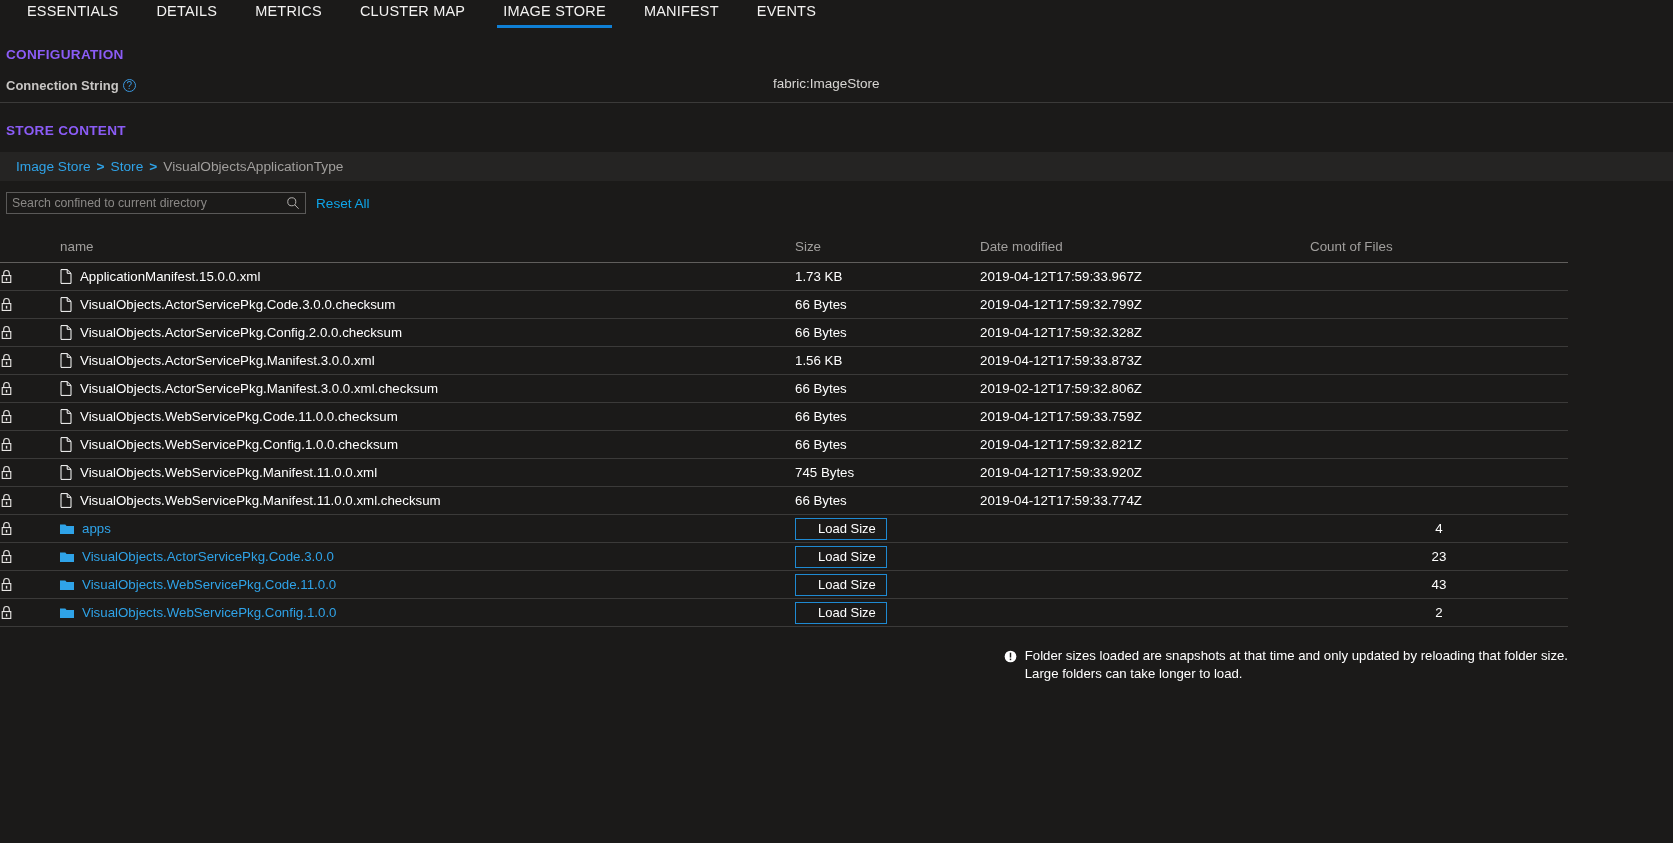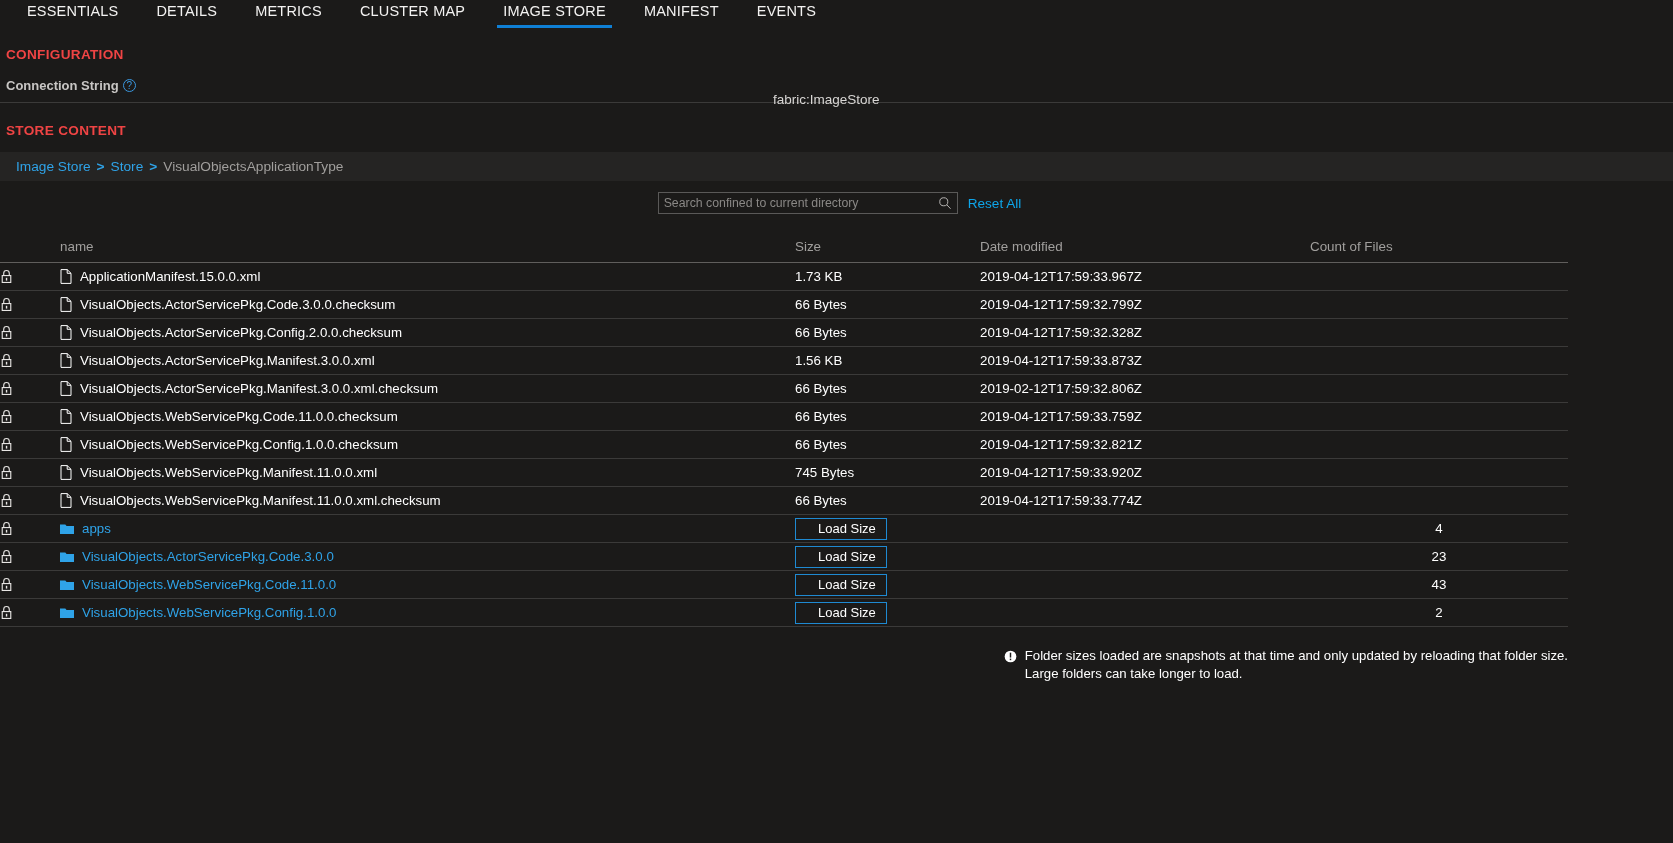--- a/index.html
+++ b/index.html
@@ -34,21 +34,21 @@
     position: absolute;
     left: 13px; right: 13px; bottom: 0;
     height: 3px;
     background: #0f7fd4;
   }
 
   
   .section-title {
     font-size: 13.6px;
     font-weight: bold;
-    color: #ef4444;
+    color: #8b5cf6;
     letter-spacing: .3px;
     padding-left: 6px;
   }
   #configuration-heading { margin-top: 15px; }
   #store-content-heading { margin-top: 20px; }
 
   
   .conn-row {
     position: relative;
     margin-top: 14px;
@@ -71,21 +71,21 @@
     font-size: 10px;
     line-height: 11px;
     text-align: center;
     vertical-align: 1px;
     margin-left: 4px;
     cursor: pointer;
   }
   .conn-value {
     position: absolute;
     left: 773px;
-    top: 16px;
+    top: 0;
     font-size: 13.5px;
     color: #d8d6d4;
   }
 
   
   .breadcrumb {
     margin-top: 14px;
     height: 29px;
     background: #252423;
     display: flex;
@@ -96,21 +96,20 @@
   .crumb-link { color: #2fa3e8; cursor: pointer; }
   .crumb-sep { color: #2fa3e8; margin: 0 6px; font-weight: bold; }
   .crumb-current { color: #a19f9d; }
 
   
   .search-row {
     display: flex;
     align-items: center;
     margin-top: 11px;
     padding-left: 6px;
-    justify-content: center;
   }
   .search-box {
     position: relative;
     width: 300px; height: 22px;
     border: 1px solid #5a5958;
     background: #1b1a19;
   }
   .search-box input {
     width: 100%; height: 100%;
     background: transparent;

